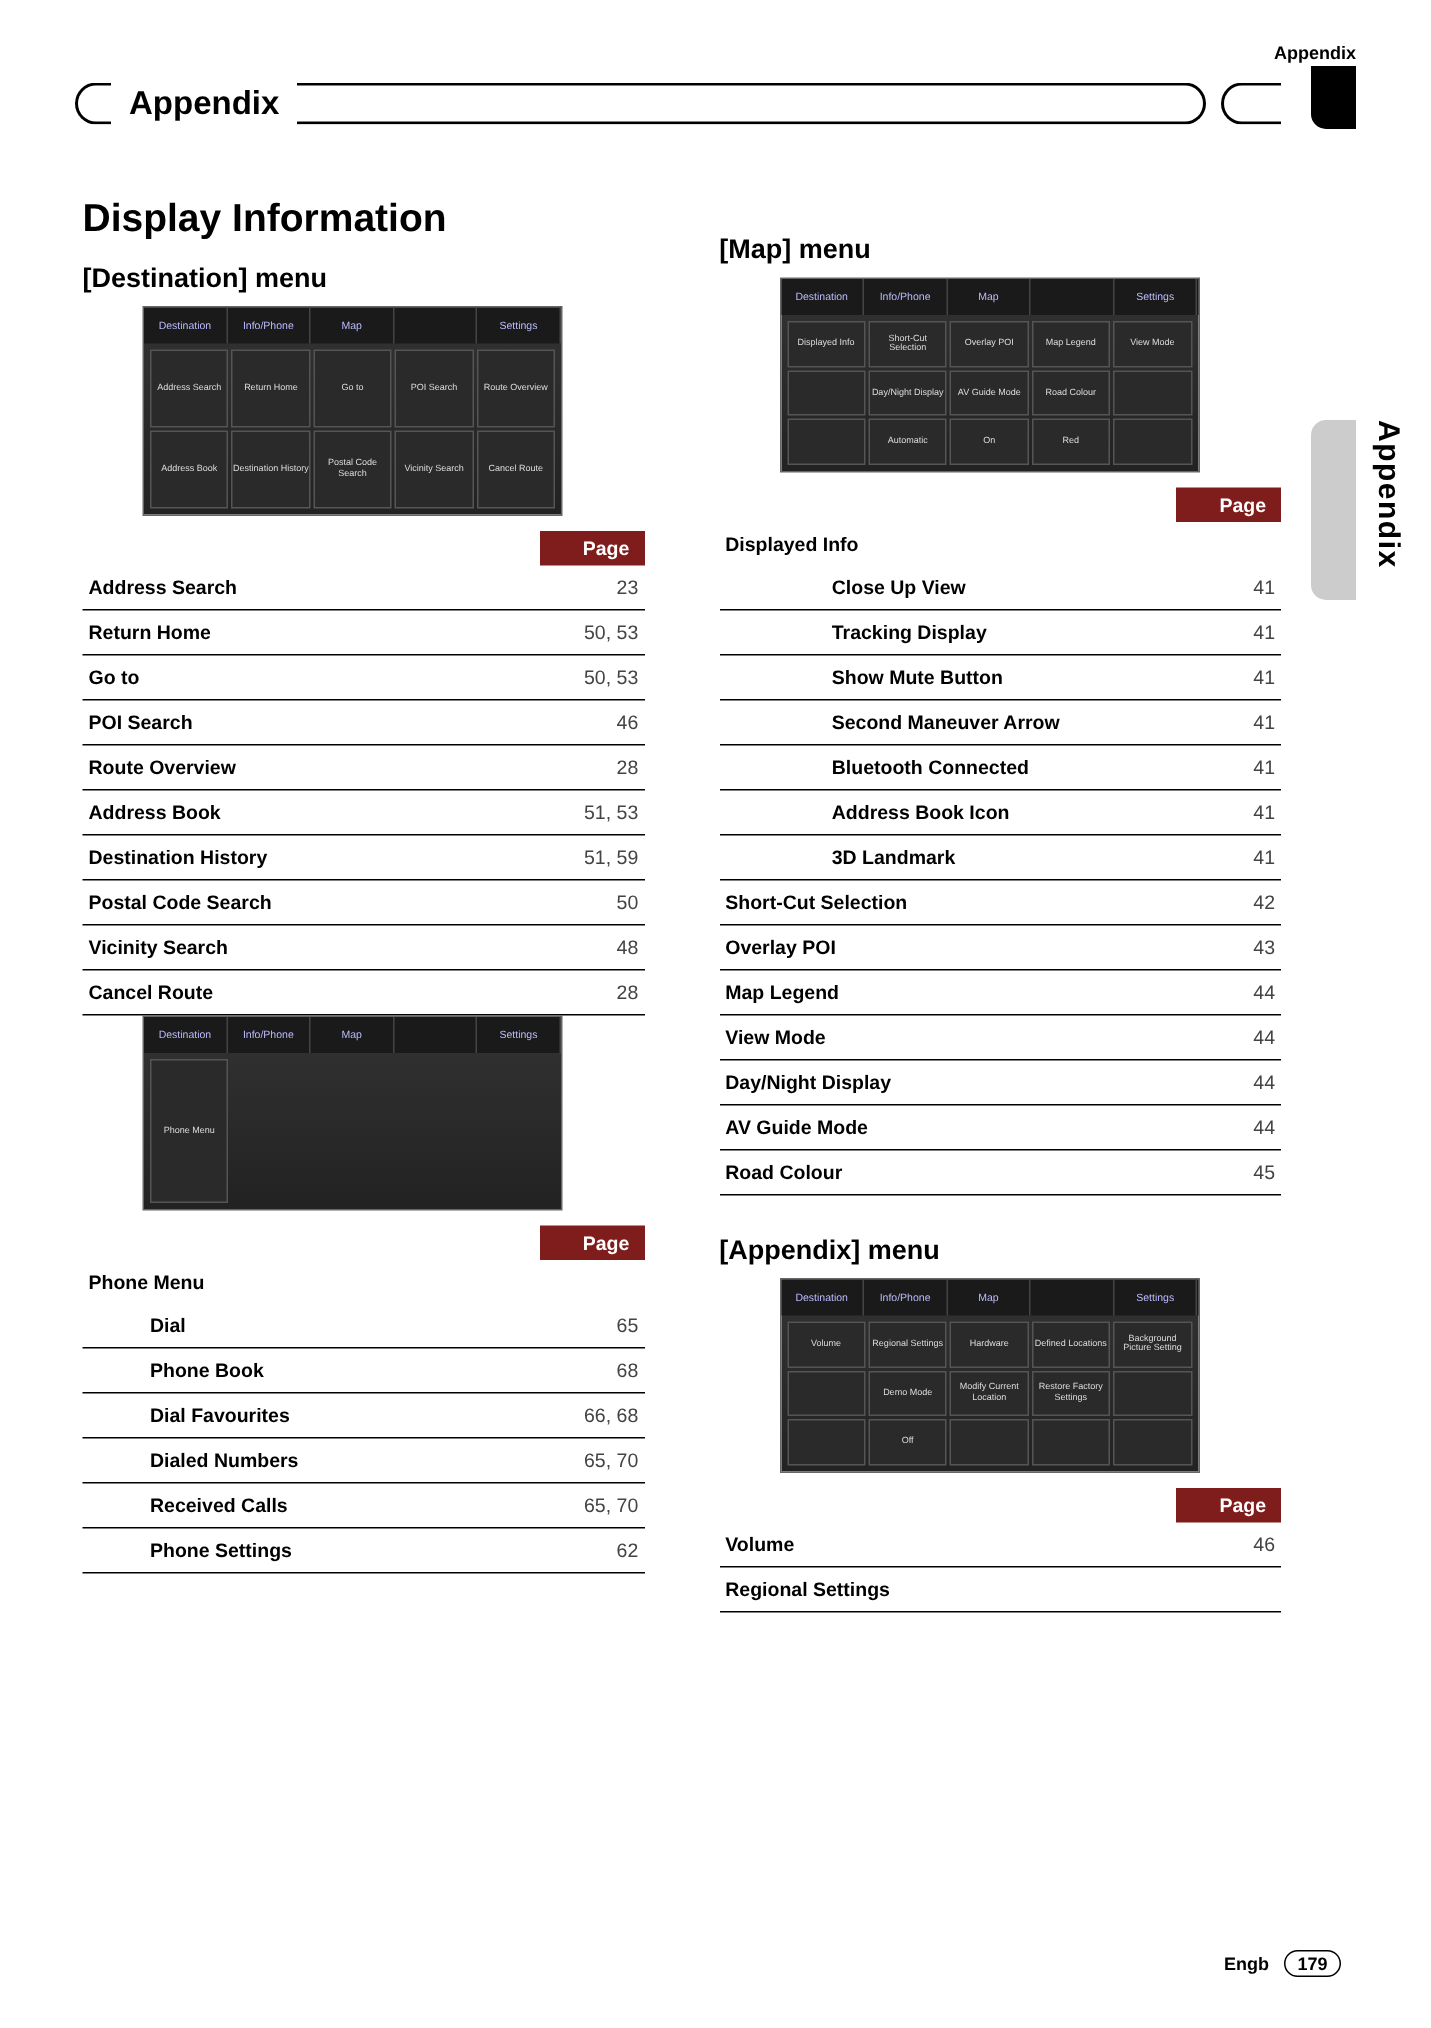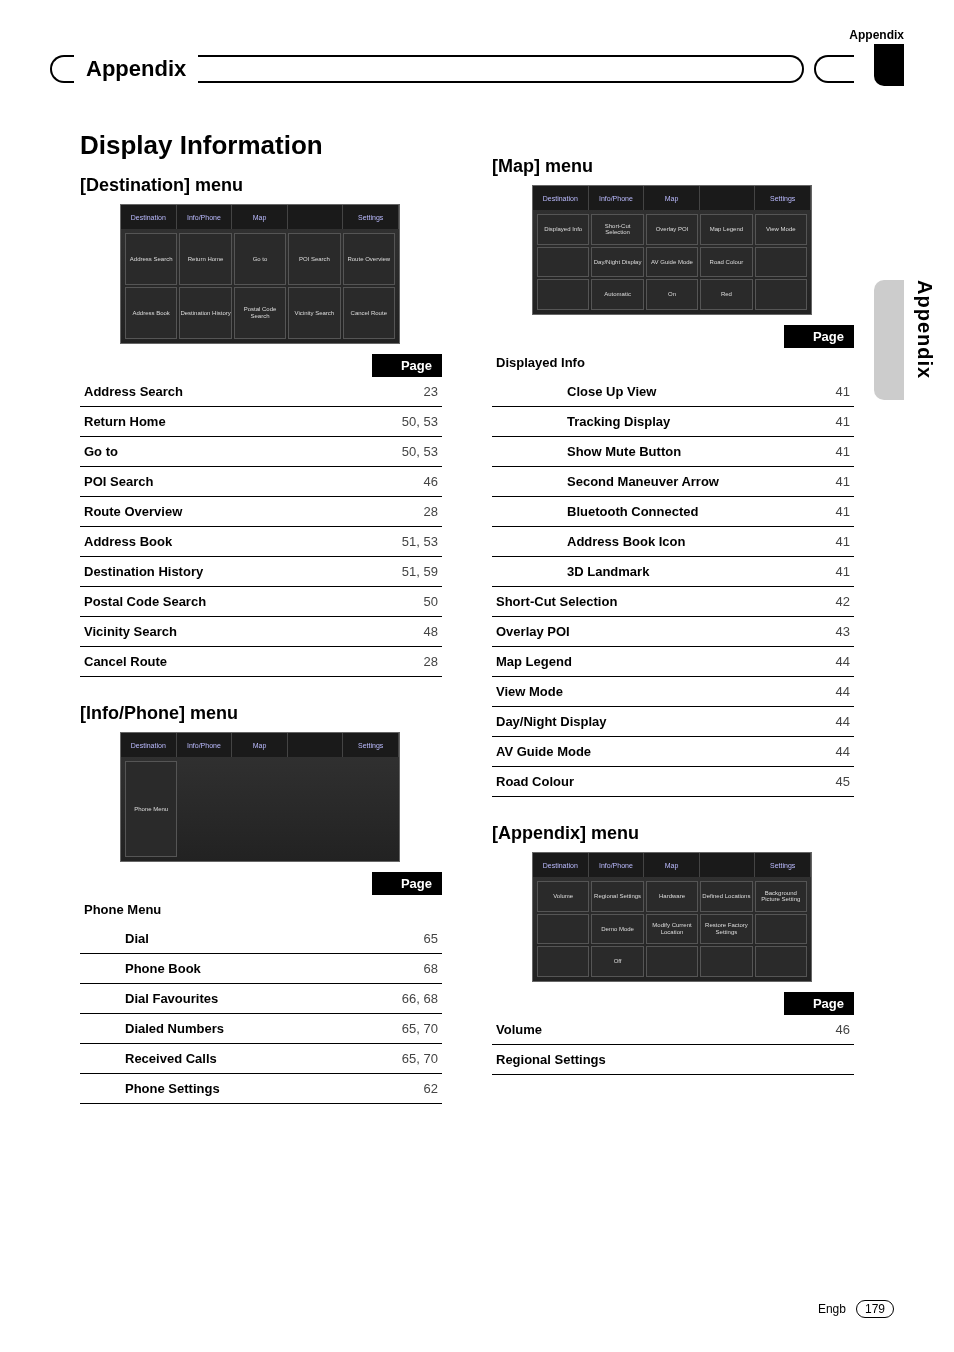--- a/index.html
+++ b/index.html
@@ -85,21 +85,20 @@
     border-radius: 16px 0 0 16px;
     margin-left: 10px;
   }
   .content {
     position: absolute;
     top: 120px;
     left: 55px;
     right: 100px;
     display: flex;
     gap: 50px;
-    margin-left: 25px;
   }
   .col { flex: 1; min-width: 0; }
   h1.section {
     font-size: 26px;
     font-weight: 900;
     margin: 10px 0 10px 0;
   }
   .menu-head {
     font-size: 18px;
     font-weight: bold;
@@ -150,21 +149,21 @@
     line-height:1.1;
   }
   .screenshot.short { height:130px }
   table.listing {
     width: 100%;
     border-collapse: collapse;
     margin-top: 10px;
     font-size: 13px;
   }
   table.listing th {
-    background: #000000;
+    background: #7f1d1d;
     color: #fff;
     text-align: right;
     padding: 4px 10px;
     font-size: 13px;
   }
   table.listing th.lead { background: transparent; }
   table.listing td {
     border-bottom: 1px solid #000;
     padding: 7px 4px;
   }
@@ -175,26 +174,26 @@
   table.listing tr.noline td { border-bottom:none; }
   .footer {
     position: absolute;
     bottom: 34px;
     right: 60px;
     font-size: 12px;
     display:flex;
     align-items:center;
     gap:10px;
   }
-  .footer .lang { font-weight:normal;margin-left:17px; }
+  .footer .lang { font-weight:bold;margin-left:17px; }
   .footer .num {
     border:1px solid #000;
     border-radius: 12px;
     padding: 1px 8px;
-    font-weight:normal;
+    font-weight:bold;
   }
 </style>
 </head>
 <body>
 
 <div class="top-header">Appendix</div>
 <div class="tab-black"></div>
 <div class="tab-side"></div>
 <div class="side-label">Appendix</div>
 
@@ -278,23 +277,20 @@
             <td class="label">Vicinity Search</td>
             <td class="page">48</td>
           </tr>
           <tr>
             <td class="label">Cancel Route</td>
             <td class="page">28</td>
           </tr>
         </tbody>
     </table>
 
-    <div class="menu-head" style="margin-top:26px">
-      <span>[Info/Phone]</span><span> menu</span>
-    </div>
     <div class="screenshot short">
       <div class="shot-tabs">
         <div class="shot-tab">Destination</div>
         <div class="shot-tab sel">Info/Phone</div>
         <div class="shot-tab">Map</div>
         <div class="shot-tab"></div>
         <div class="shot-tab">Settings</div>
       </div>
       <div class="shot-grid">
         <div class="shot-cell">Phone Menu</div>

